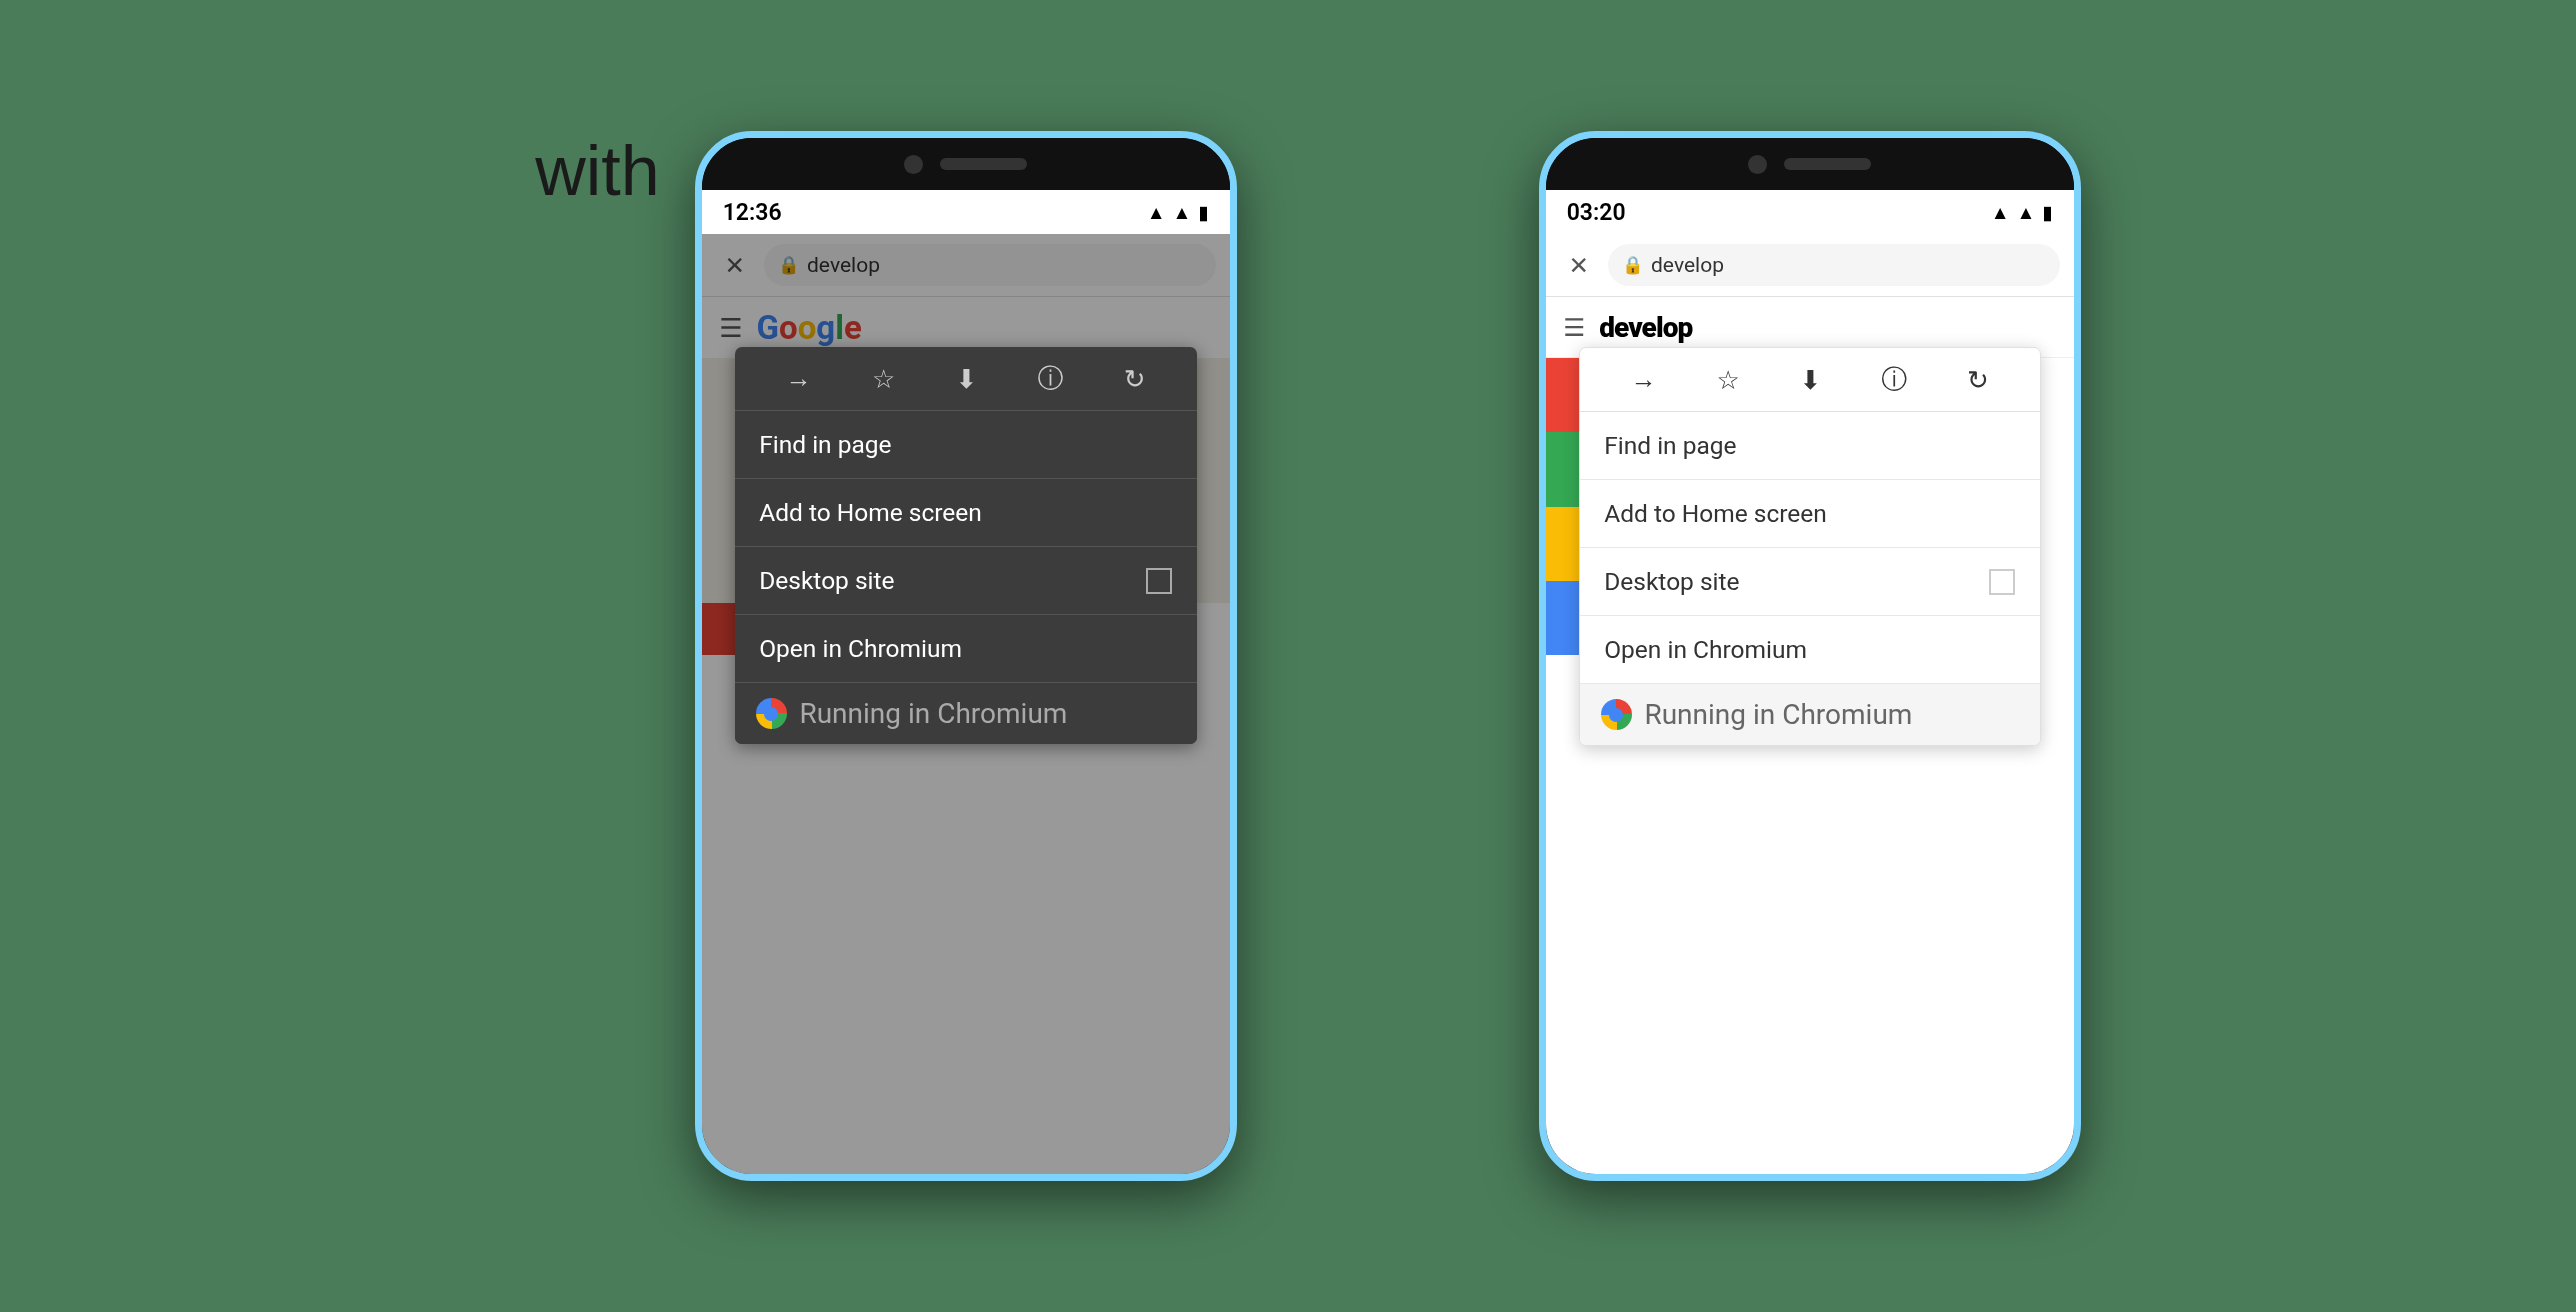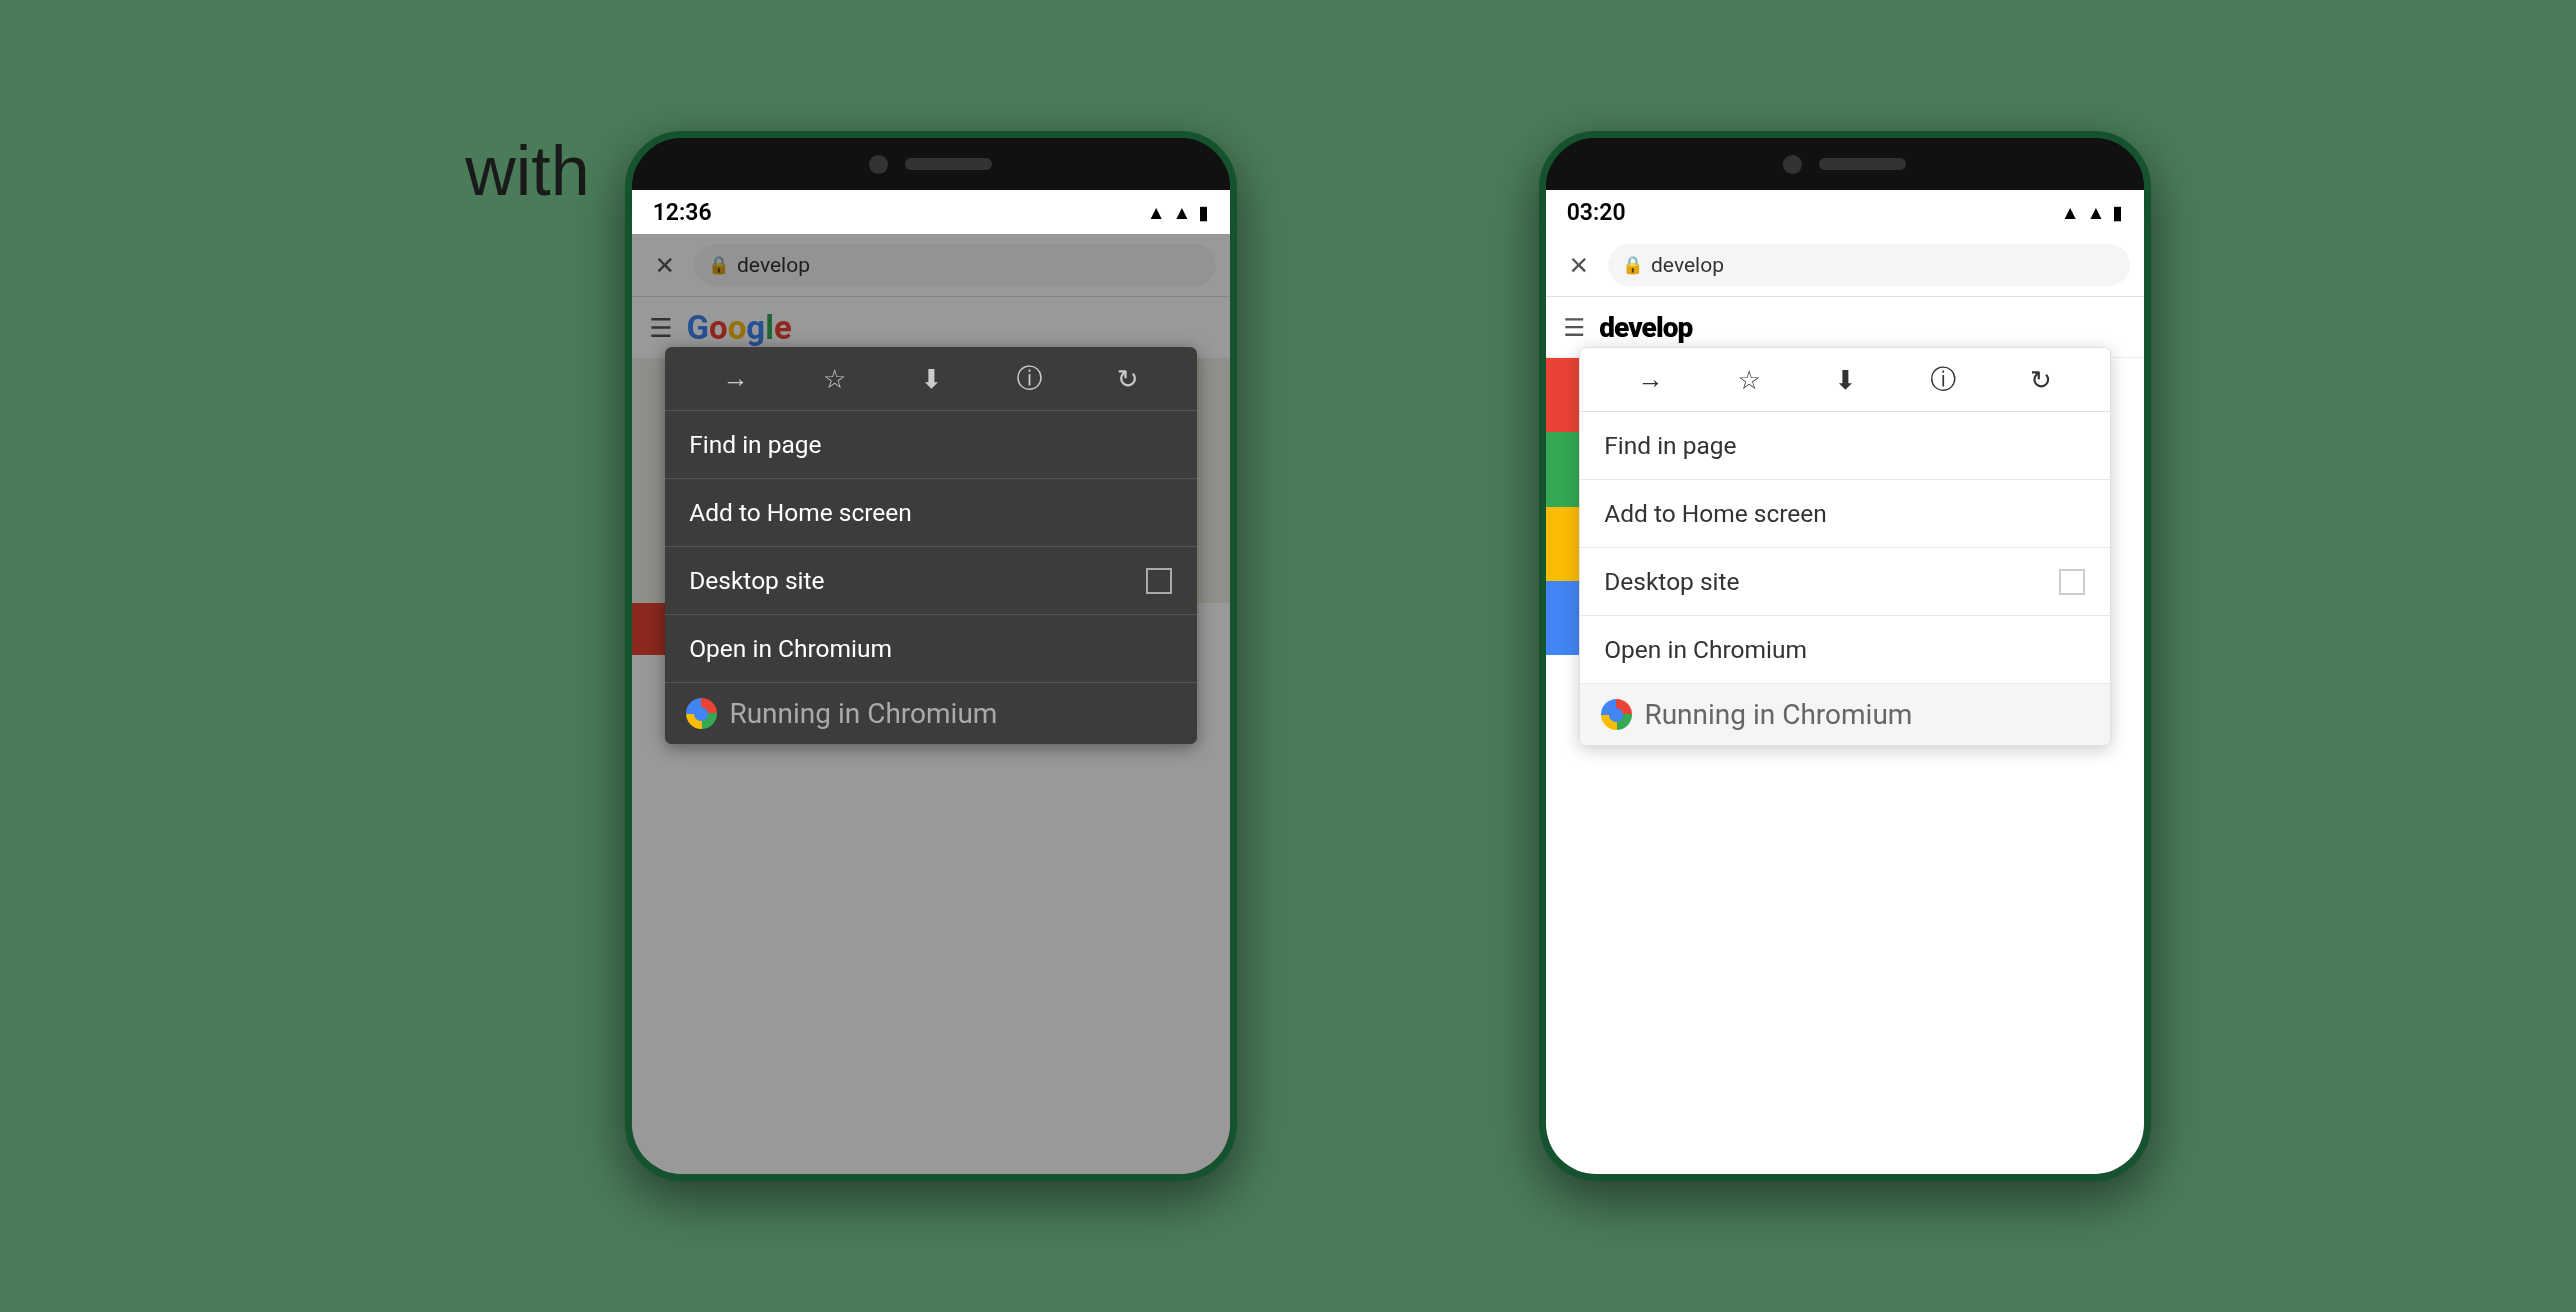--- a/index.html
+++ b/index.html
@@ -29,25 +29,25 @@
       margin-left: 40px;
     }
     .section-title {
       font-size: 70px;
       font-weight: 400;
       color: #1a1a1a;
       font-family: Arial, sans-serif;
     }
     
     .phone {
-      width: 612px;
+      width: 542px;
       height: 1050px;
       background: #111;
       border-radius: 57px;
-      border: 7px solid #14532d;
+      border: 7px solid #7dd3fc;
       position: relative;
       overflow: hidden;
       box-shadow: 0 17.5px 52px rgba(0,0,0,0.5);
     }
     
     .phone-top-bar {
       position: absolute;
       top: 0;
       left: 0;
       right: 0;

